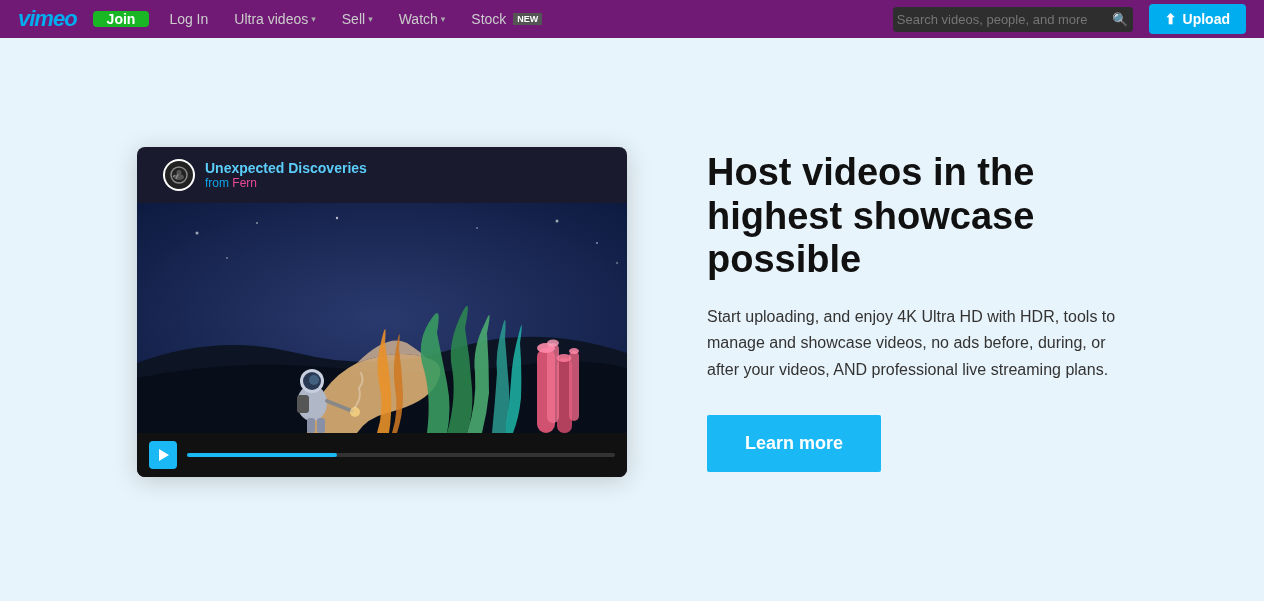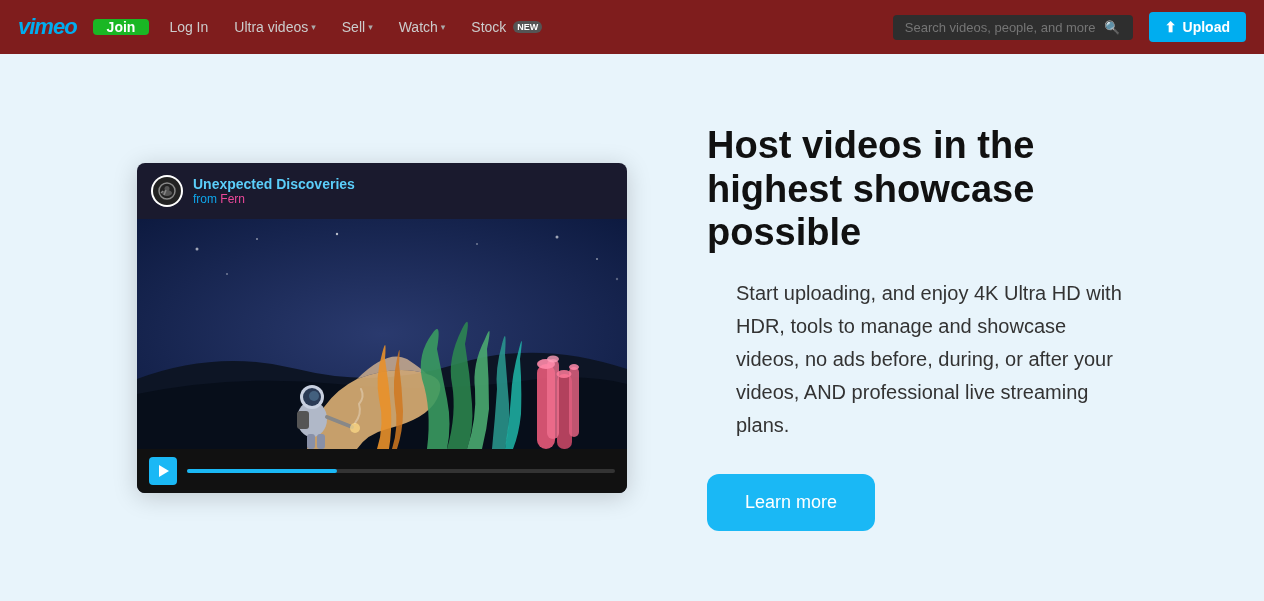--- a/index.html
+++ b/index.html
@@ -1,21 +1,21 @@
 <!DOCTYPE html>
 <html><head>
   <meta charset="utf-8">
   <style>
     * { margin: 0; padding: 0; box-sizing: border-box; }
     body { font-family: -apple-system, BlinkMacSystemFont, 'Segoe UI', sans-serif; background: #e8f4fb; }
 
     
     nav {
-      background: #7f1d1d;
-      height: 54px;
+      background: #701a75;
+      height: 38px;
       display: flex;
       align-items: center;
       padding: 0 18px;
       gap: 6px;
     }
     .nav-logo {
       color: #00adef;
       font-size: 22px;
       font-weight: 900;
       font-style: italic;
@@ -45,31 +45,31 @@
     }
     .chevron {
       font-size: 9px;
       color: #aaa;
     }
     .stock-badge {
       background: #555;
       color: #fff;
       font-size: 9px;
       font-weight: 700;
-      border-radius: 6px;
+      border-radius: 0;
       padding: 1px 4px;
       margin-left: 4px;
     }
     .nav-spacer { flex: 1; }
     .search-bar {
       display: flex;
       align-items: center;
       background: #2e2e2e;
       border-radius: 4px;
-      padding: 5px 12px;
+      padding: 5px 4px;
       gap: 8px;
       width: 240px;
     }
     .search-bar input {
       background: transparent;
       border: none;
       outline: none;
       color: #aaa;
       font-size: 13px;
       width: 100%;
@@ -105,21 +105,21 @@
     
     .video-card {
       width: 490px;
       border-radius: 8px;
       overflow: hidden;
       background: #1a1a2e;
       box-shadow: 0 4px 24px rgba(0,0,0,0.18);
       flex-shrink: 0;
     }
     .video-header {
-      padding: 12px 14px;
+      padding: 12px 26px;
       display: flex;
       align-items: center;
       gap: 10px;
     }
     .video-avatar {
       width: 32px;
       height: 32px;
       border-radius: 50%;
       background: #fff;
       display: flex;
@@ -195,34 +195,33 @@
     
     .text-section { max-width: 420px; }
     .hero-title {
       font-size: 38px;
       font-weight: 800;
       color: #111;
       line-height: 1.15;
       margin-bottom: 22px;
     }
     .hero-desc {
-      font-size: 20px;
+      font-size: 16px;
       color: #333;
       line-height: 1.65;
       margin-bottom: 32px;
-      margin-left: 29px;
     }
     .learn-more-btn {
       background: #1ab8f5;
       color: #fff;
       border: none;
-      border-radius: 12px;
+      border-radius: 2px;
       padding: 18px 38px;
       font-size: 18px;
-      font-weight: 400;
+      font-weight: 700;
       cursor: pointer;
     }
   </style>
 </head>
 <body>
 
 <nav>
   <span class="nav-logo">vimeo</span>
   <button class="join-btn">Join</button>
   <a class="nav-link">Log In</a>

